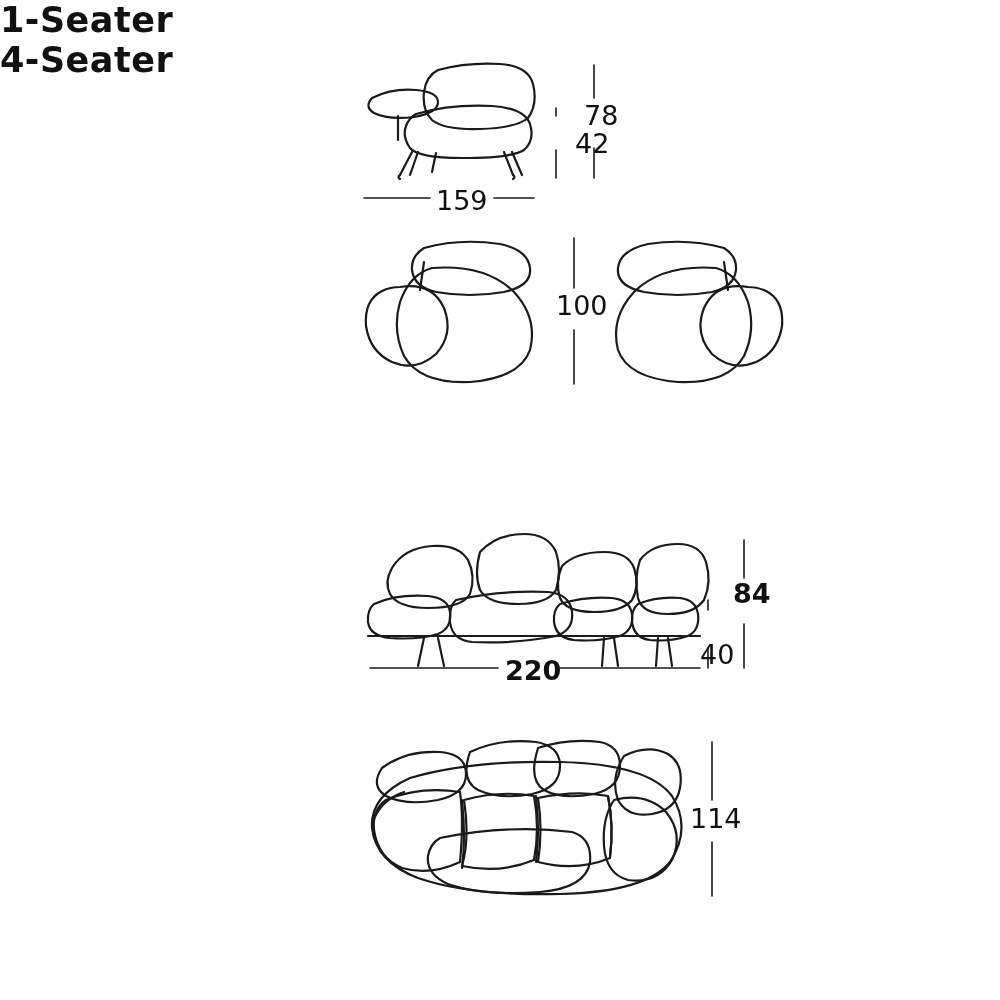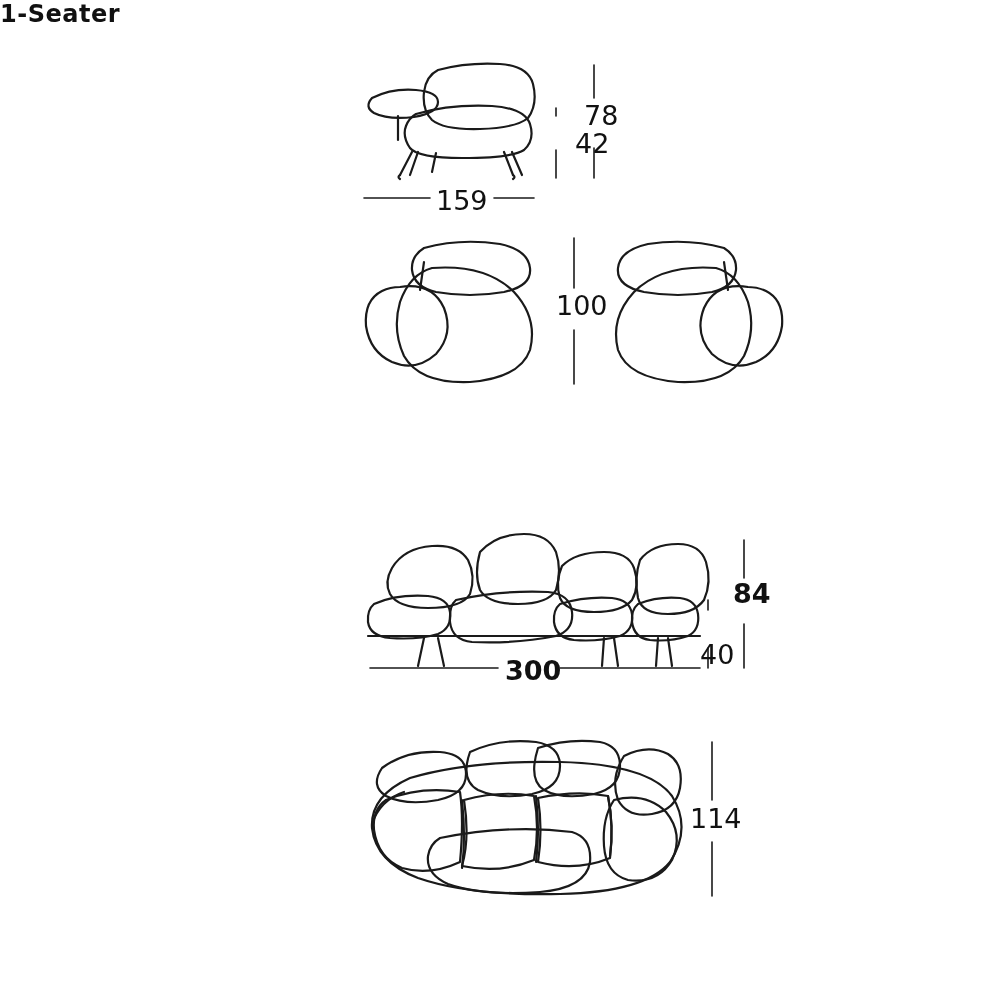--- a/index.html
+++ b/index.html
@@ -21,21 +21,21 @@
   }
   svg.diagram {
     position: absolute;
     left: 0;
     top: 0;
     width: 1000px;
     height: 1000px;
   }
   .seater-label {
     font-weight: bold;
-    font-size: 24px;
+    font-size: 35px;
     letter-spacing: 0.5px;
     color: #111;
     white-space: nowrap;
   }
   .dim {
     position: absolute;
     font-size: 27px;
     color: #111;
     white-space: nowrap;
   }
@@ -178,24 +178,25 @@
         <path d="M708 648 L708 668"></path>
 
         <path d="M712 742 L712 800"></path>
         <path d="M712 842 L712 896"></path>
       </g>
 
     </g>
   </svg>
 
   <div class="seater-label" id="label-1seater">1-Seater</div>
+  <div class="seater-label" id="label-4seater">4-Seater</div>
 
   <div class="dim" id="dim-125">159</div>
   <div class="dim" id="dim-42">42</div>
   <div class="dim" id="dim-78">78</div>
   <div class="dim" id="dim-100">100</div>
 
-  <div class="dim bold" id="dim-220">300</div>
+  <div class="dim bold" id="dim-220">220</div>
   <div class="dim" id="dim-40">40</div>
   <div class="dim" id="dim-84">84</div>
   <div class="dim" id="dim-114">114</div>
 
 </div>
 
 </body></html>

